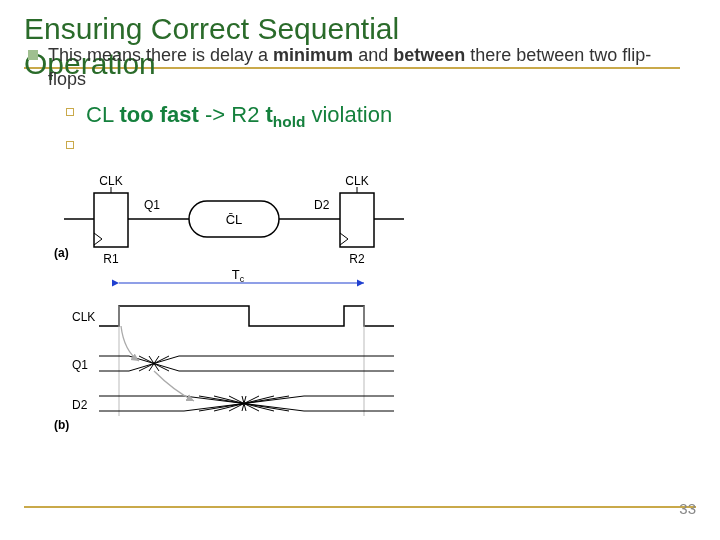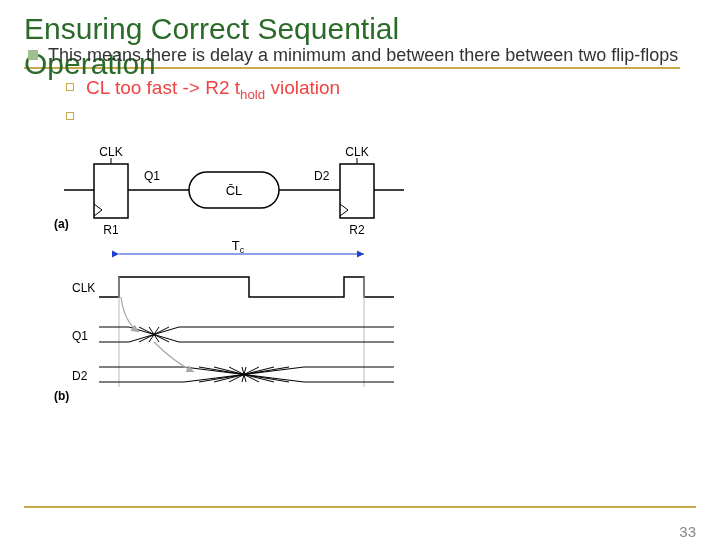--- a/index.html
+++ b/index.html
@@ -62,41 +62,41 @@
   }
   .sub-marker {
     width: 8px;
     height: 8px;
     border: 1.5px solid #c9a94a;
     margin-top: 6px;
     margin-right: 12px;
     flex-shrink: 0;
   }
   .sub-text {
-    font-size: 19px;
-    color: #ef4444;
-  }
-  .b { font-weight: normal; }
+    font-size: 22px;
+    color: #15803d;
+  }
+  .b { font-weight: bold; }
   sub { font-size: 0.7em; vertical-align: sub; }
   .diagram-area {
     margin-top: 22px;
     text-align: left;
   }
   .bottom-rule {
     position: absolute;
     left: 24px;
     right: 24px;
     bottom: 32px;
     border: none;
     border-top: 2px solid #c9a94a;
   }
   .page-num {
     position: absolute;
     right: 24px;
-    bottom: 0;
+    bottom: 23px;
     font-size: 15px;
     color: #888;
   }
   svg { display: inline-block; }
 </style>
 </head>
 <body>
 
 <div class="slide">
   <h1 class="title">

